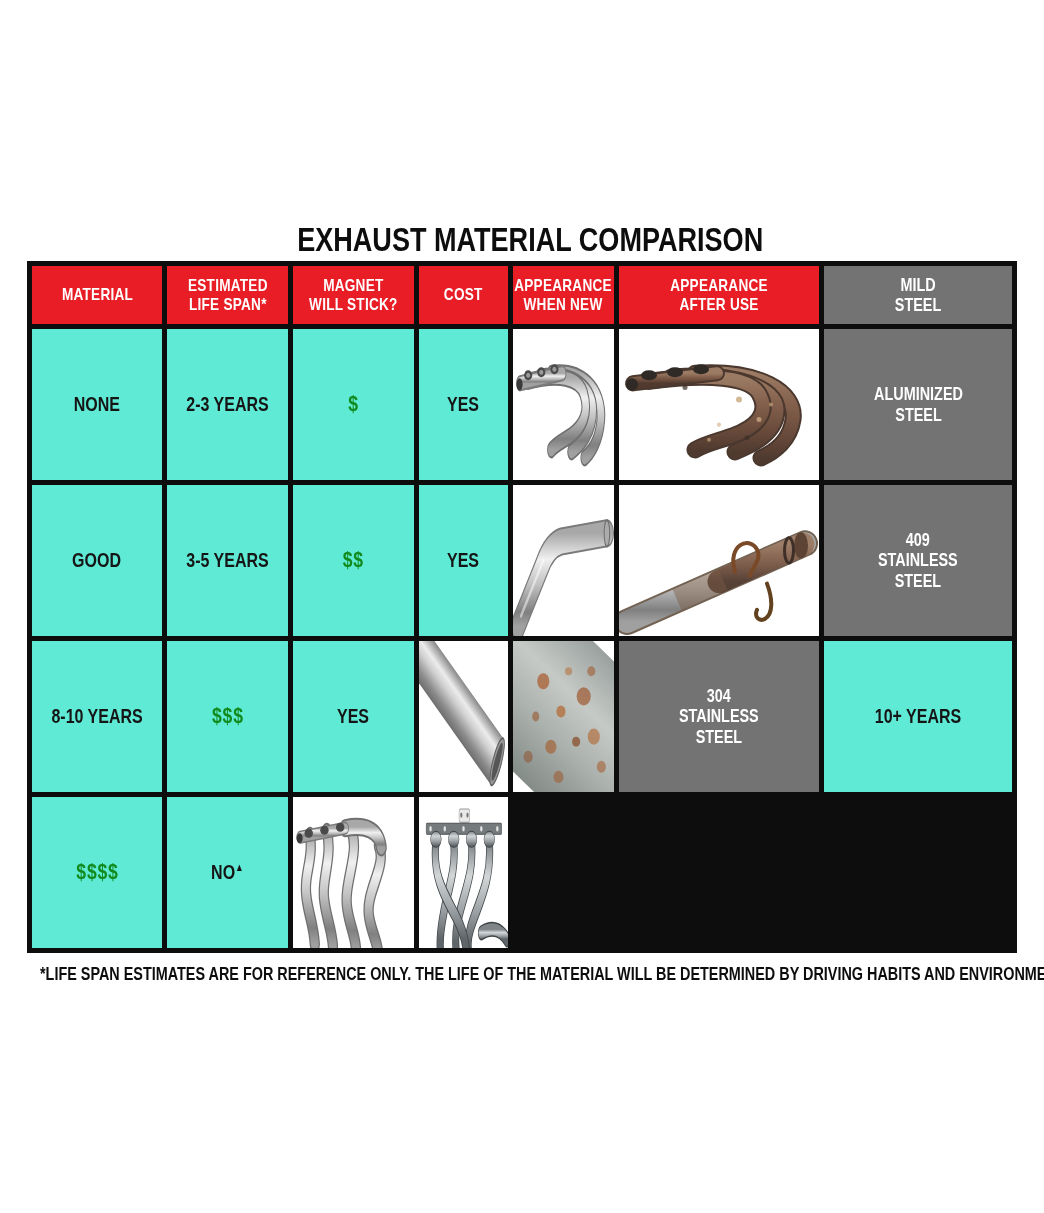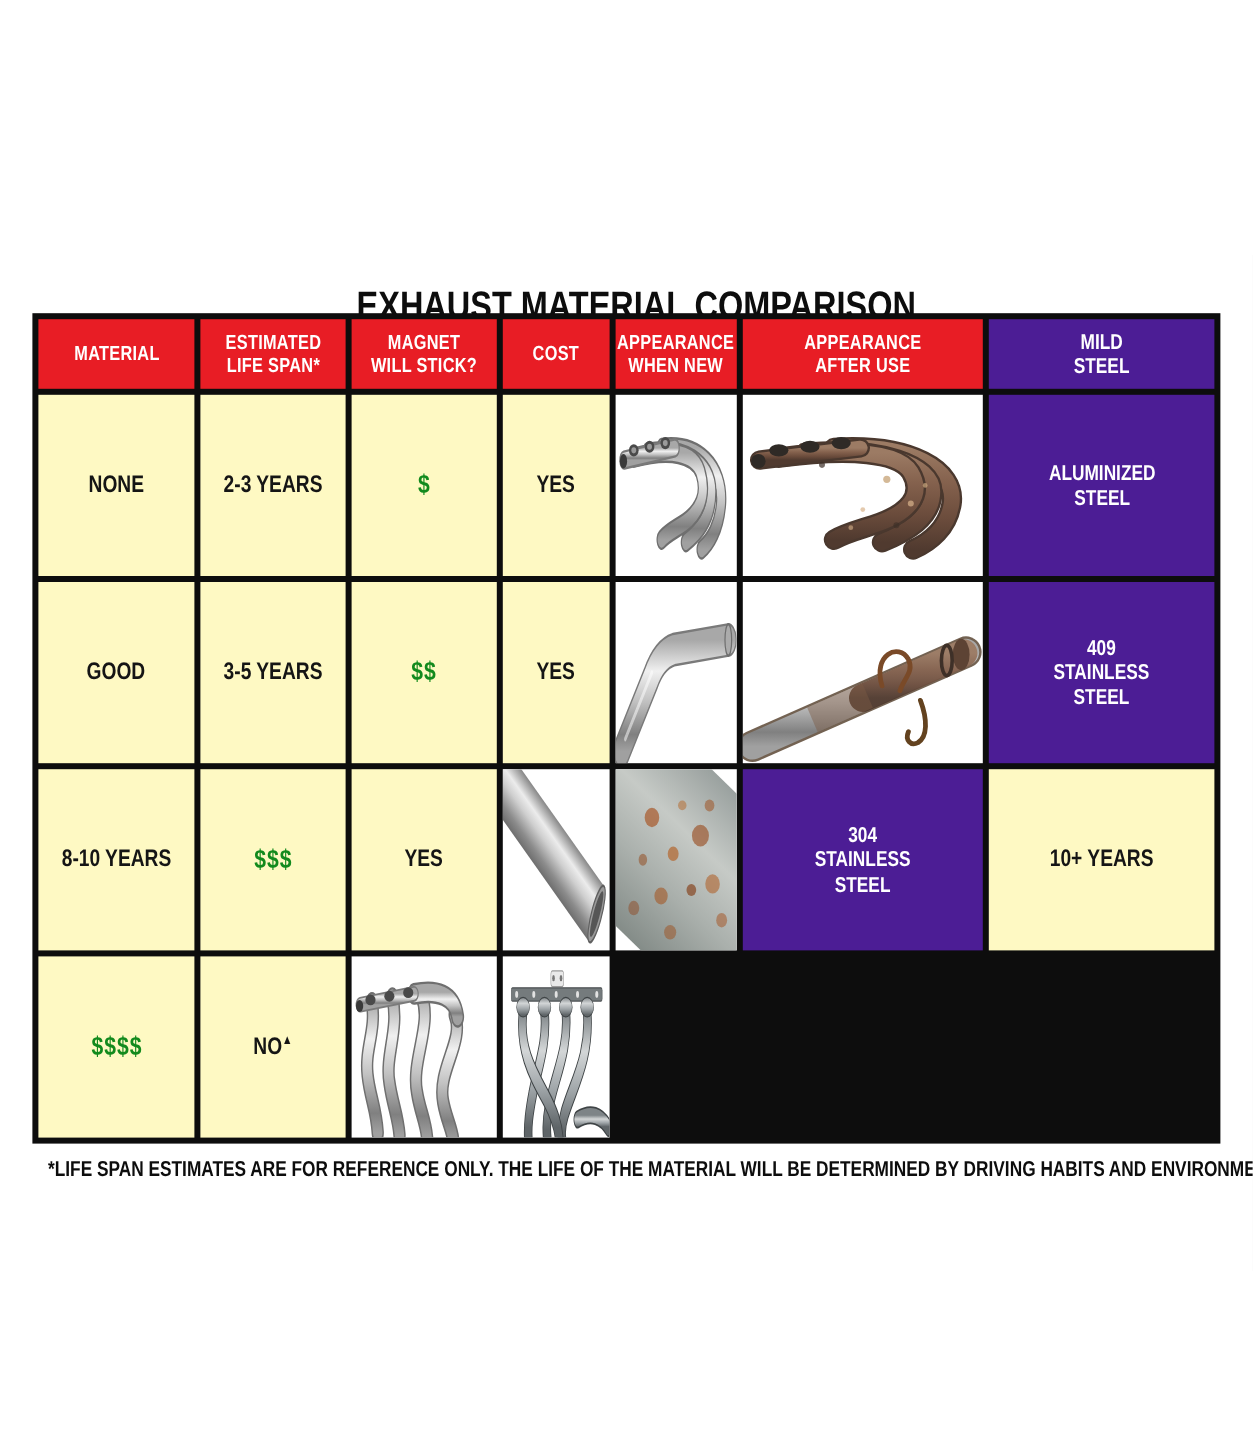--- a/index.html
+++ b/index.html
@@ -1,35 +1,35 @@
 <!DOCTYPE html>
 <html><head>
 <meta charset="utf-8">
 <style>
   html,body{margin:0;padding:0;background:#ffffff;}
   .page{
     position:relative;width:1044px;height:1213px;background:#ffffff;overflow:hidden;
     font-family:"Liberation Sans",sans-serif;color:#111;
   }
   
-  .title{position:absolute;top:220px;left:0;right:0;margin:16px;text-align:center;
+  .title{position:absolute;top:220px;left:0;right:0;margin:1px;text-align:center;
     font-size:33px;font-weight:700;color:#0d0d0d;padding-left:16px;}
   .title .x{display:inline-block;transform:scaleX(.82);transform-origin:50% 50%;letter-spacing:0px;}
 
   
   .tbl{
     position:absolute;left:27px;top:261px;
     display:grid;
     grid-template-columns:130px 121px 121px 89px 101px 200px 188px;
     grid-template-rows:58px repeat(4,151px);
     gap:5px;background:#0d0d0d;padding:5px;
   }
-  .c{display:flex;align-items:center;justify-content:center;overflow:hidden;background:#fef9c3;}
+  .c{display:flex;align-items:center;justify-content:center;overflow:hidden;background:#5eead4;}
   .c--red{background:#e81d25;color:#ffffff;}
-  .c--blue{background:#4c1d95;color:#ffffff;}
+  .c--blue{background:#737373;color:#ffffff;}
   .c--img{padding:0;background:#ffffff;}
   .x{display:inline-block;transform:scaleX(.8);transform-origin:50% 50%;
      white-space:pre-line;text-align:center;line-height:1.12;}
   .th .x{font-size:17px;font-weight:700;letter-spacing:.3px;}
   .mat .x{font-size:18px;font-weight:700;}
   .val .x{font-size:20px;font-weight:700;color:#151515;}
   .cost .x{font-size:22px;font-weight:700;color:#128a1d;letter-spacing:1px;}
   .supmark{font-size:11px;vertical-align:8px;font-weight:700;}
   .c--img svg{width:100%;height:100%;display:block;}
 

